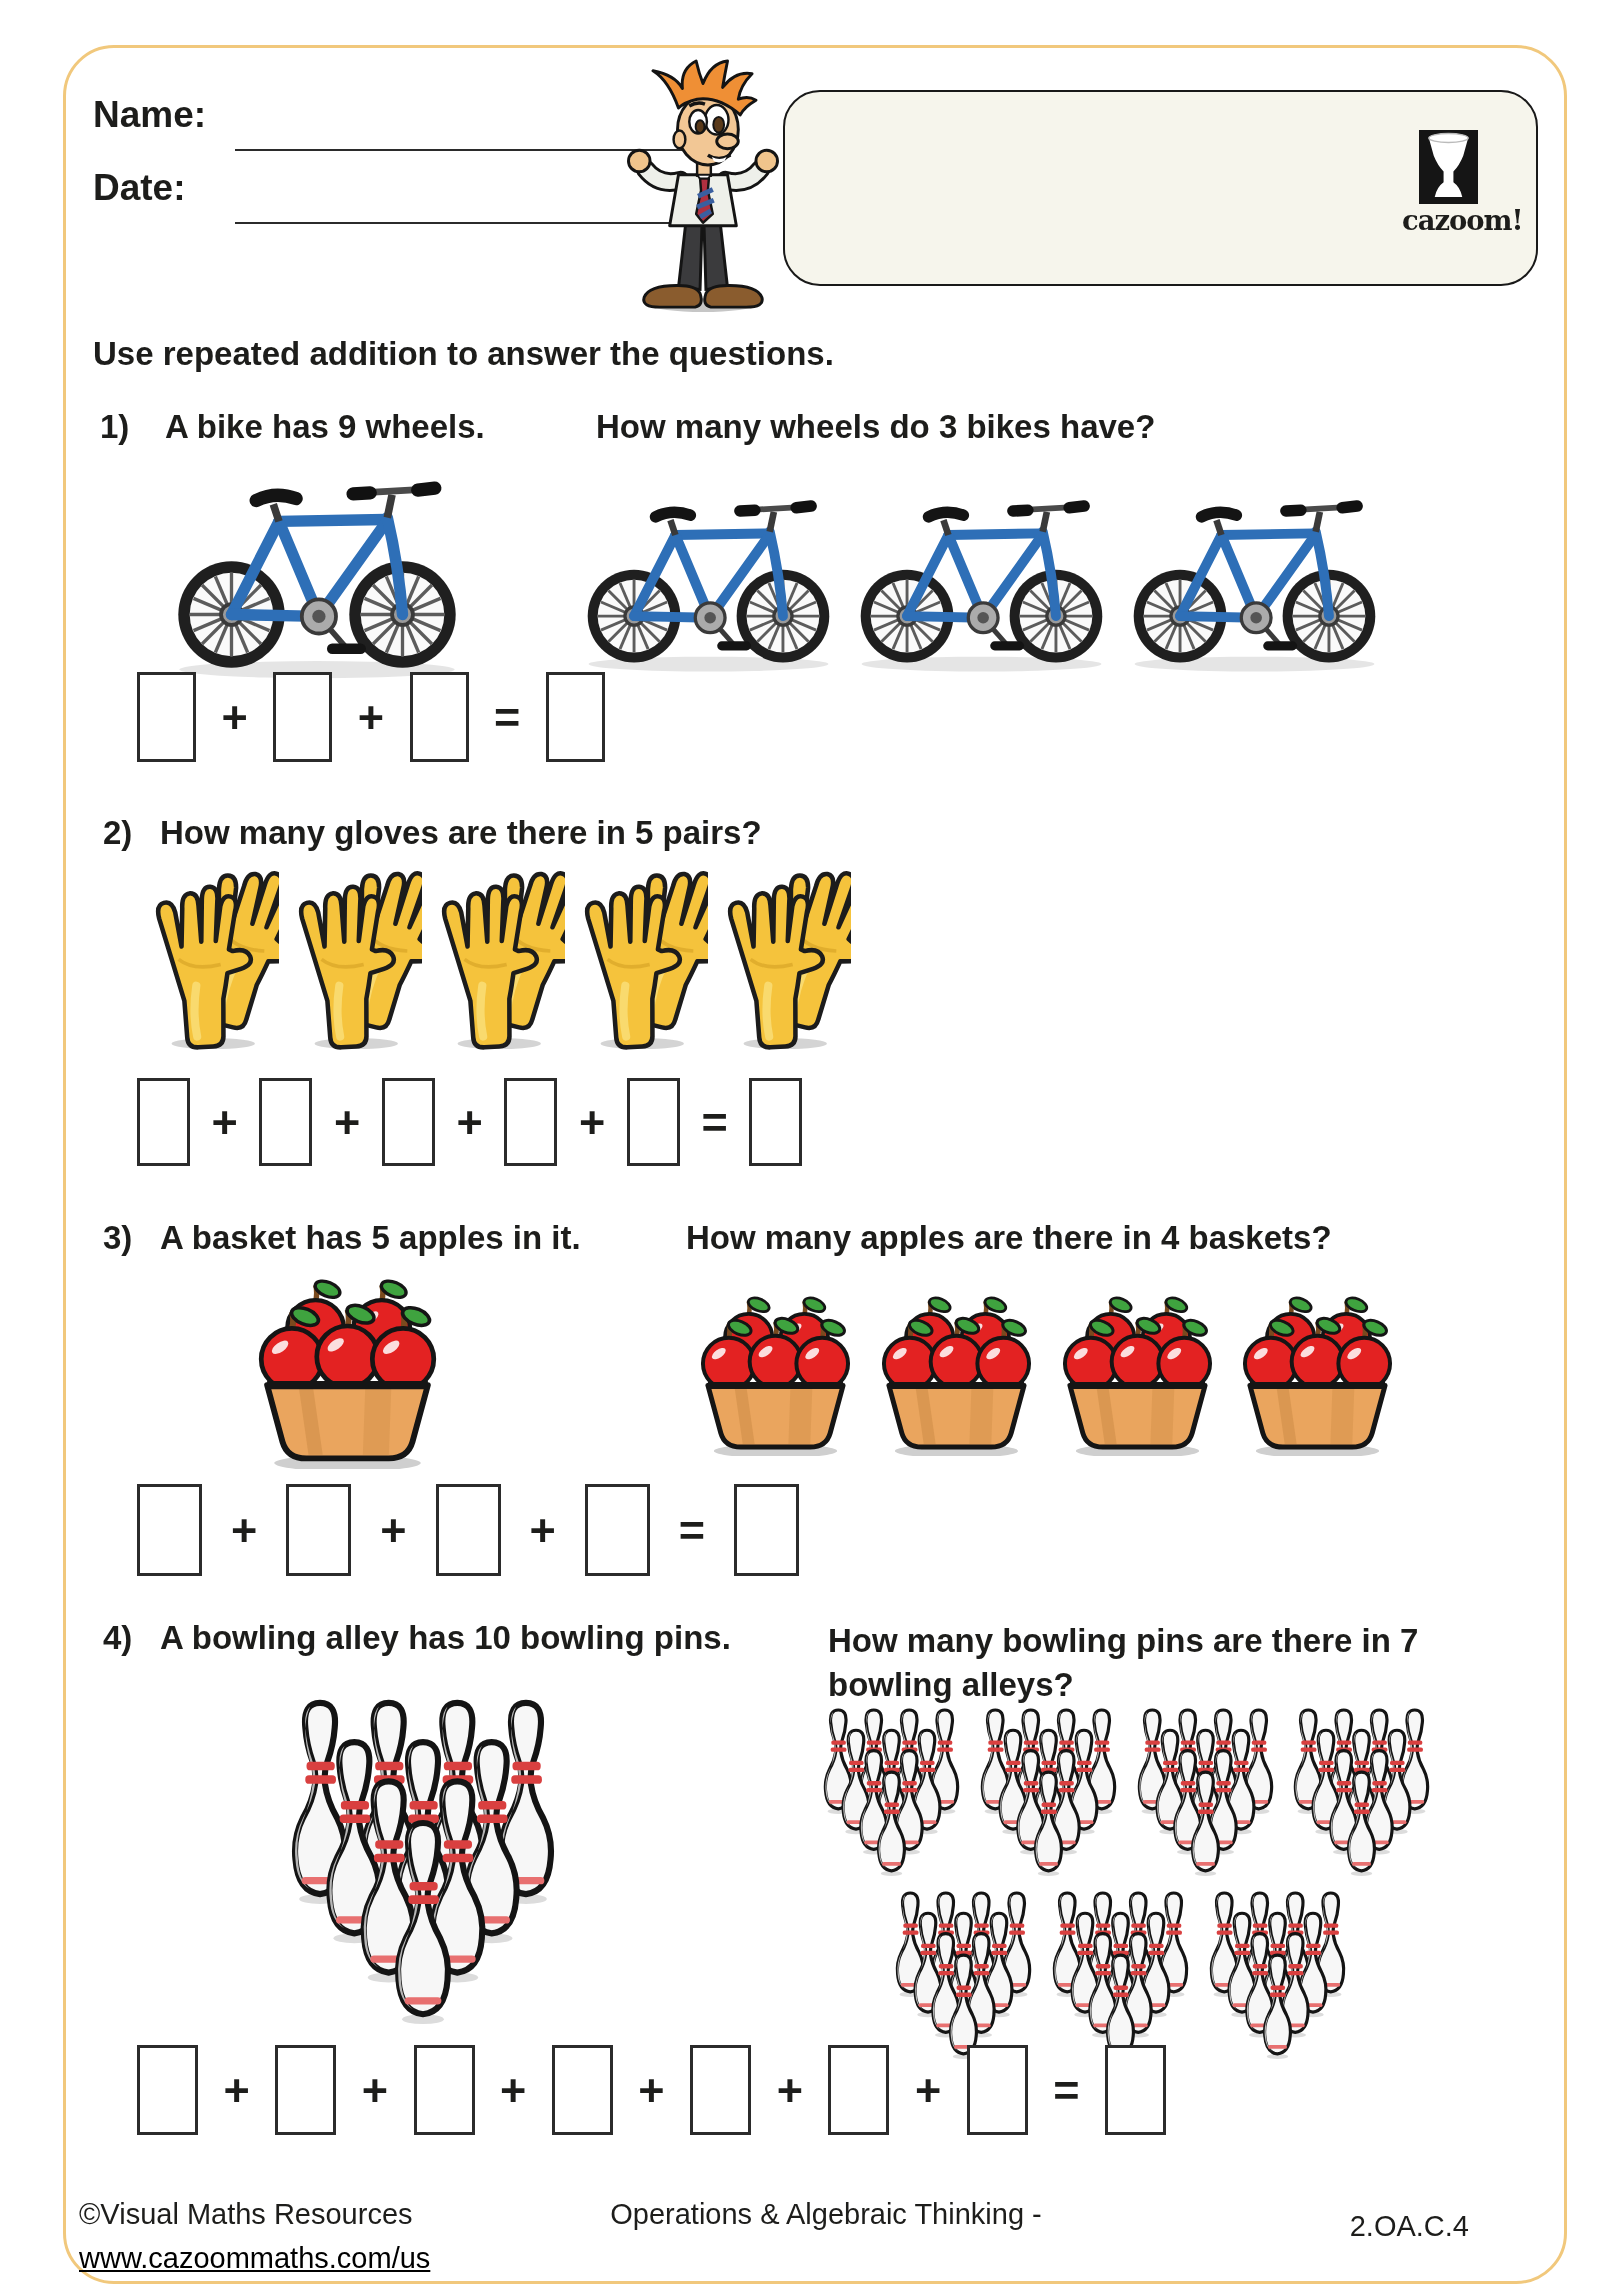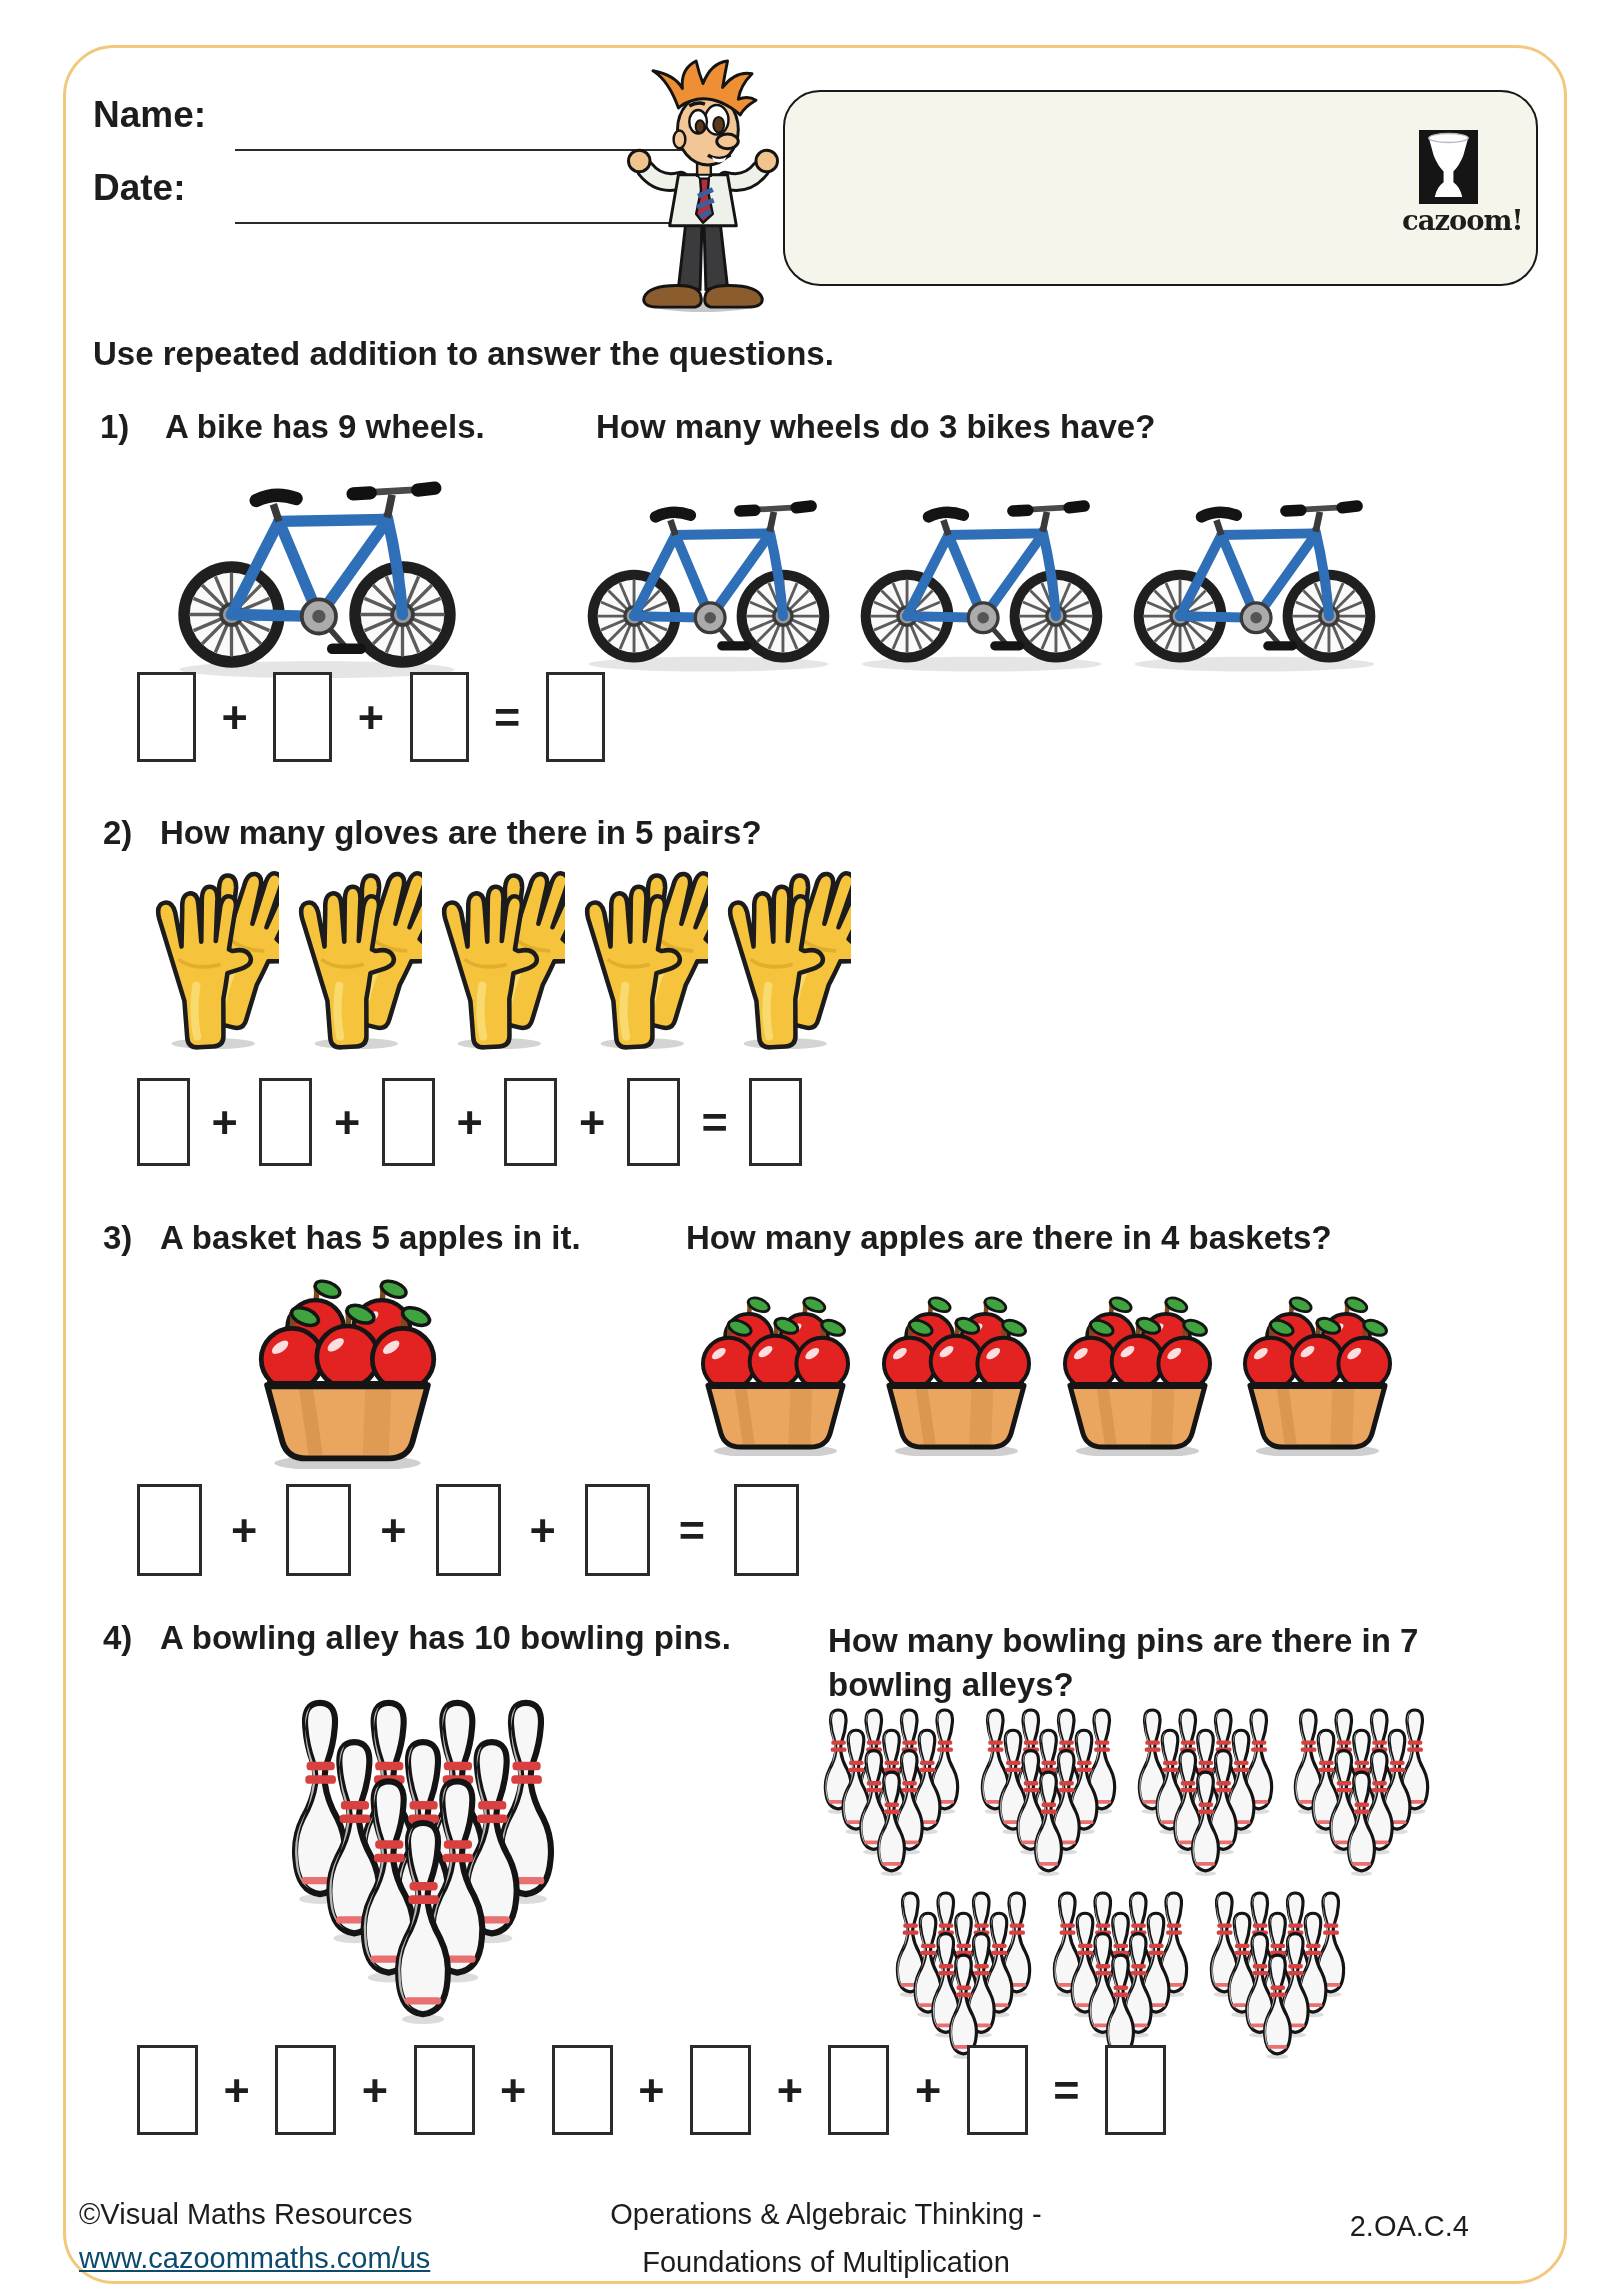--- a/index.html
+++ b/index.html
@@ -24,21 +24,21 @@
   .eq-row{position:absolute;display:flex;align-items:center;}
   .eq1{gap:25.5px}.eq2{gap:21.6px}.eq3{gap:29px}.eq4{gap:25.5px}
   .abox{border:3.9px solid #2b2b2b;background:#fff;box-sizing:border-box;}
   .eq1 .abox{width:59px;height:90px}
   .eq2 .abox{width:53px;height:88px}
   .eq3 .abox{width:65px;height:92px}
   .eq4 .abox{width:61px;height:90px}
   .op{font-weight:bold;font-size:45px;line-height:1;color:#1d1d1b;}
   
   .foot{font-size:29px;color:#1d1d1b;margin-left:32px;}
-  .link{color:#0c4a6e;text-decoration:underline;cursor:pointer;}
+  .link{color:#000000;text-decoration:underline;cursor:pointer;}
   svg{display:block;}
 </style>
 </head>
 <body>
 
 <svg width="0" height="0" style="position:absolute" aria-hidden="true">
   <defs>
 
     <g id="bike">
       <ellipse cx="160" cy="208" rx="145" ry="9" fill="#000" opacity="0.10"></ellipse>
@@ -362,16 +362,15 @@
       <span class="abox"></span>
       <span class="op">+</span>
       <span class="abox"></span>
       <span class="op">=</span>
       <span class="abox"></span>
     </div>
 
   <div class="abs foot" style="left:47px;top:2198px">©Visual Maths Resources</div>
   <div class="abs foot" style="left:47px;top:2242px"><span class="link">www.cazoommaths.com/us</span></div>
   <div class="abs foot" style="left:451px;top:2198px;width:686px;text-align:center">Operations &amp; Algebraic Thinking -</div>
-  <div class="abs foot" style="left:451px;top:2246px;width:686px;text-align:center">Foundations of Multiplication</div>
   <div class="abs foot" style="right:118px;top:2210px">2.OA.C.4</div>
 </div>
 
 
 </body></html>

